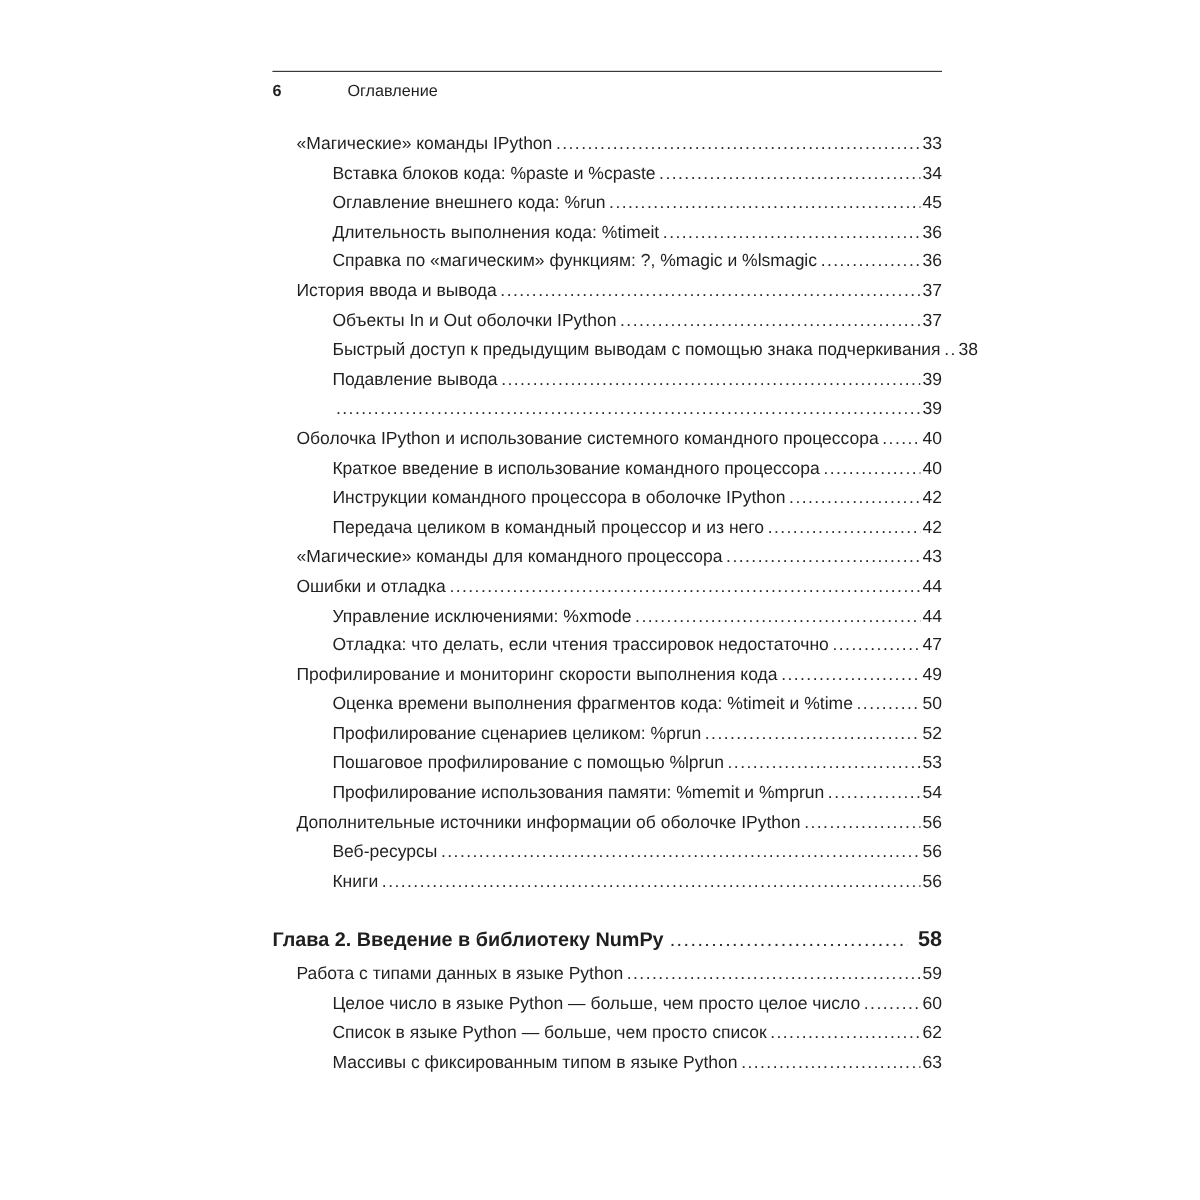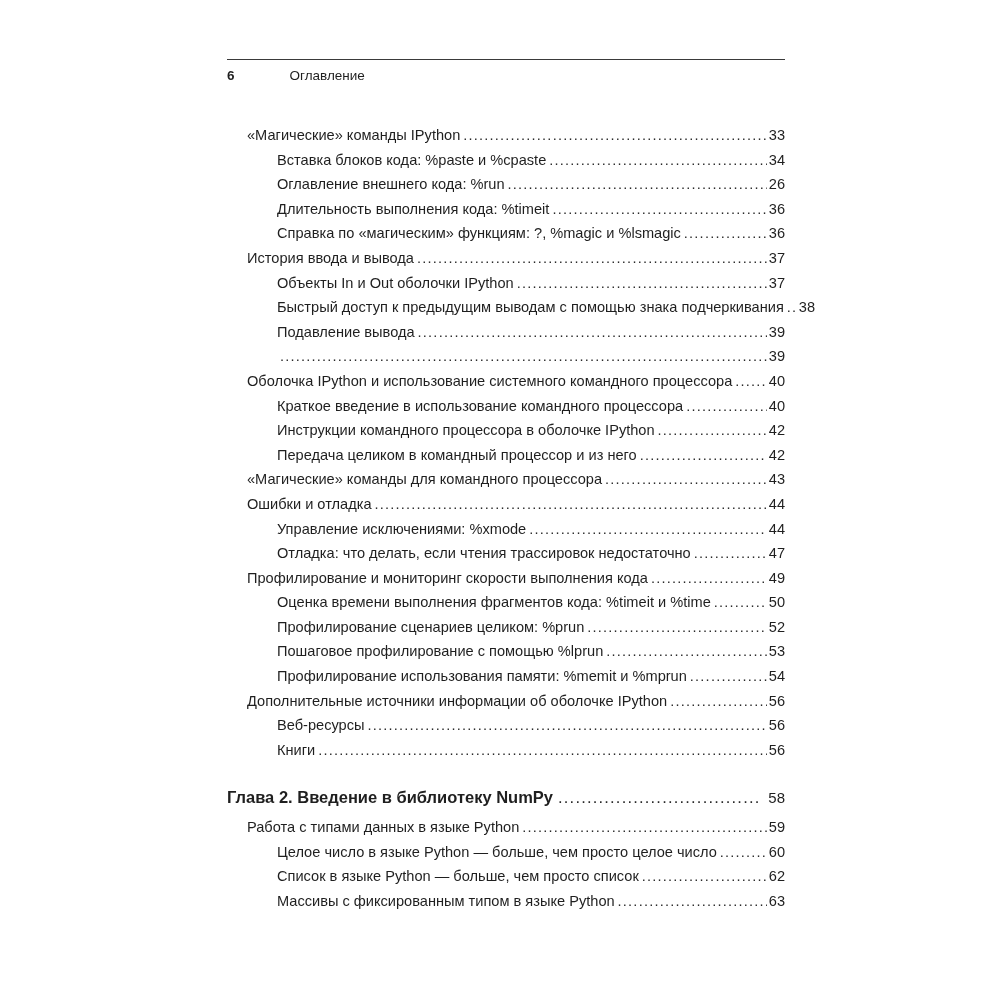--- a/index.html
+++ b/index.html
@@ -31,21 +31,21 @@
       font-size: 13.5px;
     }
     .page-number {
       font-weight: bold;
     }
     .header-title {
       font-weight: normal;
       margin-left: 40px;
     }
     .toc {
-      margin-top: 40px;
+      margin-top: 25px;
     }
     .toc-row {
       display: flex;
       align-items: baseline;
       line-height: 24.6px;
       font-size: 14.6px;
       white-space: nowrap;
     }
     .toc-title {
       flex: 0 0 auto;
@@ -73,22 +73,22 @@
       font-weight: bold;
       font-size: 16.5px;
       margin-top: 23px;
       margin-bottom: 4px;
     }
     .chapter .toc-leader {
       font-weight: normal;
       margin-left: 5px;
     }
     .chapter .toc-page {
-      font-weight: normal;
-      font-size: 15px;
+      font-weight: bold;
+      font-size: 18px;
       padding-left: 7px;
       text-align: center;
     }
   </style>
 </head>
 <body>
 
 <div class="page">
   <div class="content">
 
@@ -104,21 +104,21 @@
     <span class="toc-page">33</span>
   </div>
         <div class="toc-row level-2">
     <span class="toc-title">Вставка блоков кода: %paste и %cpaste</span>
     <span class="toc-leader"></span>
     <span class="toc-page">34</span>
   </div>
         <div class="toc-row level-2">
     <span class="toc-title">Оглавление внешнего кода: %run</span>
     <span class="toc-leader"></span>
-    <span class="toc-page">26</span>
+    <span class="toc-page">45</span>
   </div>
         <div class="toc-row level-2">
     <span class="toc-title">Длительность выполнения кода: %timeit</span>
     <span class="toc-leader"></span>
     <span class="toc-page">36</span>
   </div>
         <div class="toc-row level-2">
     <span class="toc-title">Справка по «магическим» функциям: ?, %magic и %lsmagic</span>
     <span class="toc-leader"></span>
     <span class="toc-page">36</span>

